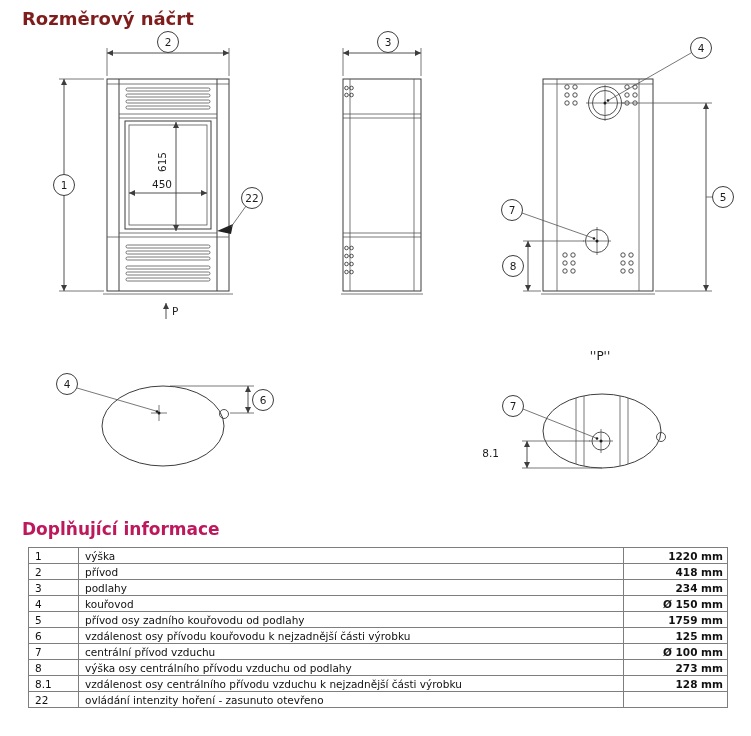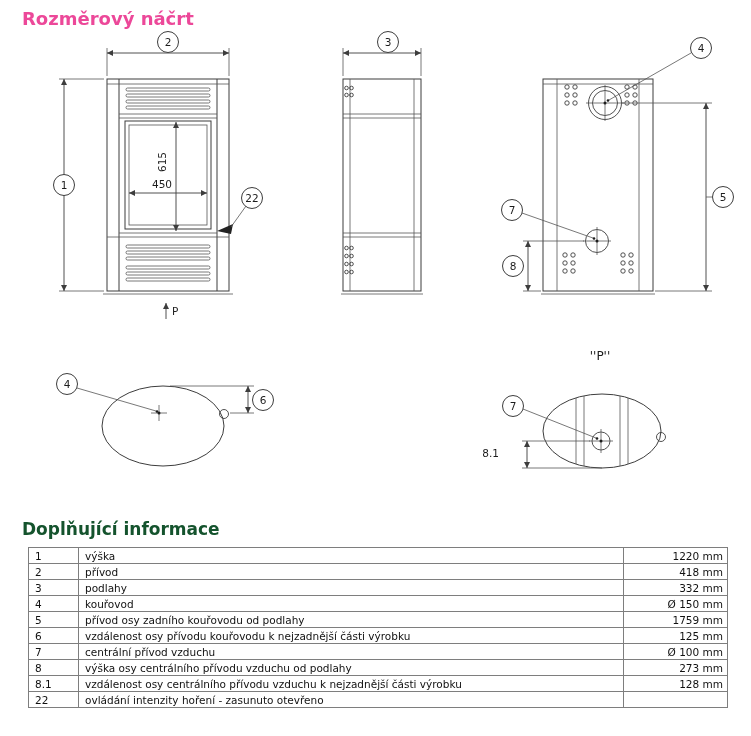--- a/index.html
+++ b/index.html
@@ -5,25 +5,25 @@
   * { margin:0; padding:0; box-sizing:border-box; }
   html,body { background:#ffffff; }
   body {
     width:751px; height:736px;
     font-family:"DejaVu Sans","Liberation Sans",sans-serif;
     color:#111; position:relative;
   }
   .page { position:relative; width:751px; height:736px; background:#fff; overflow:hidden; }
   .main-title {
     position:absolute; left:22px; top:8px;
-    font-size:18px; font-weight:bold; color:#ec4899;
+    font-size:18px; font-weight:bold; color:#7f1d1d;
   }
   .section-title {
     position:absolute; left:22px; top:519px;
-    font-size:17px; font-weight:bold; color:#14532d;
+    font-size:17px; font-weight:bold; color:#be185d;
   }
   .drawing-svg { position:absolute; left:0; top:0; }
   svg text { font-family:"DejaVu Sans","Liberation Sans",sans-serif; fill:#1c1c1c; }
   .balloon-circle { fill:#ffffff; stroke:#3d3d3d; stroke-width:1; }
   .balloon-text { font-size:10.5px; }
   .dim-text { font-size:10.5px; }
   .pview-label { font-size:12px; }
   .outline { stroke:#3d3d3d; stroke-width:1; fill:none; }
   .thin { stroke:#555; stroke-width:0.8; fill:none; }
   .dimline { stroke:#3d3d3d; stroke-width:0.9; fill:none; }
@@ -33,21 +33,21 @@
     position:absolute; left:28px; top:547px; width:700px;
     border-collapse:collapse; font-size:10.5px; color:#111;
     table-layout:fixed;
   }
   .info-table td {
     border:1px solid #7e7e7e; padding:1px 6px; height:16px;
     overflow:hidden; white-space:nowrap;
   }
   td.col-id { width:50px; }
   td.col-label { }
-  td.col-value { width:104px; text-align:right; padding-right:4px; }
+  td.col-value { width:104px; text-align:right; padding-right:4px;font-weight:bold; }
 </style>
 </head>
 <body>
 
 <div class="page">
 
   <svg class="drawing-svg" width="751" height="515" viewBox="0 0 751 515">
     <defs>
       <marker id="arr" viewBox="0 0 10 10" refX="10" refY="5" markerWidth="7" markerHeight="7" orient="auto-start-reverse">
         <path d="M0,0 L10,5 L0,10 z" fill="#3d3d3d"></path>
@@ -278,21 +278,21 @@
           <td class="col-value">1220 mm</td>
         </tr>
         <tr>
           <td class="col-id">2</td>
           <td class="col-label">přívod</td>
           <td class="col-value">418 mm</td>
         </tr>
         <tr>
           <td class="col-id">3</td>
           <td class="col-label">podlahy</td>
-          <td class="col-value">332 mm</td>
+          <td class="col-value">234 mm</td>
         </tr>
         <tr>
           <td class="col-id">4</td>
           <td class="col-label">kouřovod</td>
           <td class="col-value">Ø 150 mm</td>
         </tr>
         <tr>
           <td class="col-id">5</td>
           <td class="col-label">přívod osy zadního kouřovodu od podlahy</td>
           <td class="col-value">1759 mm</td>

